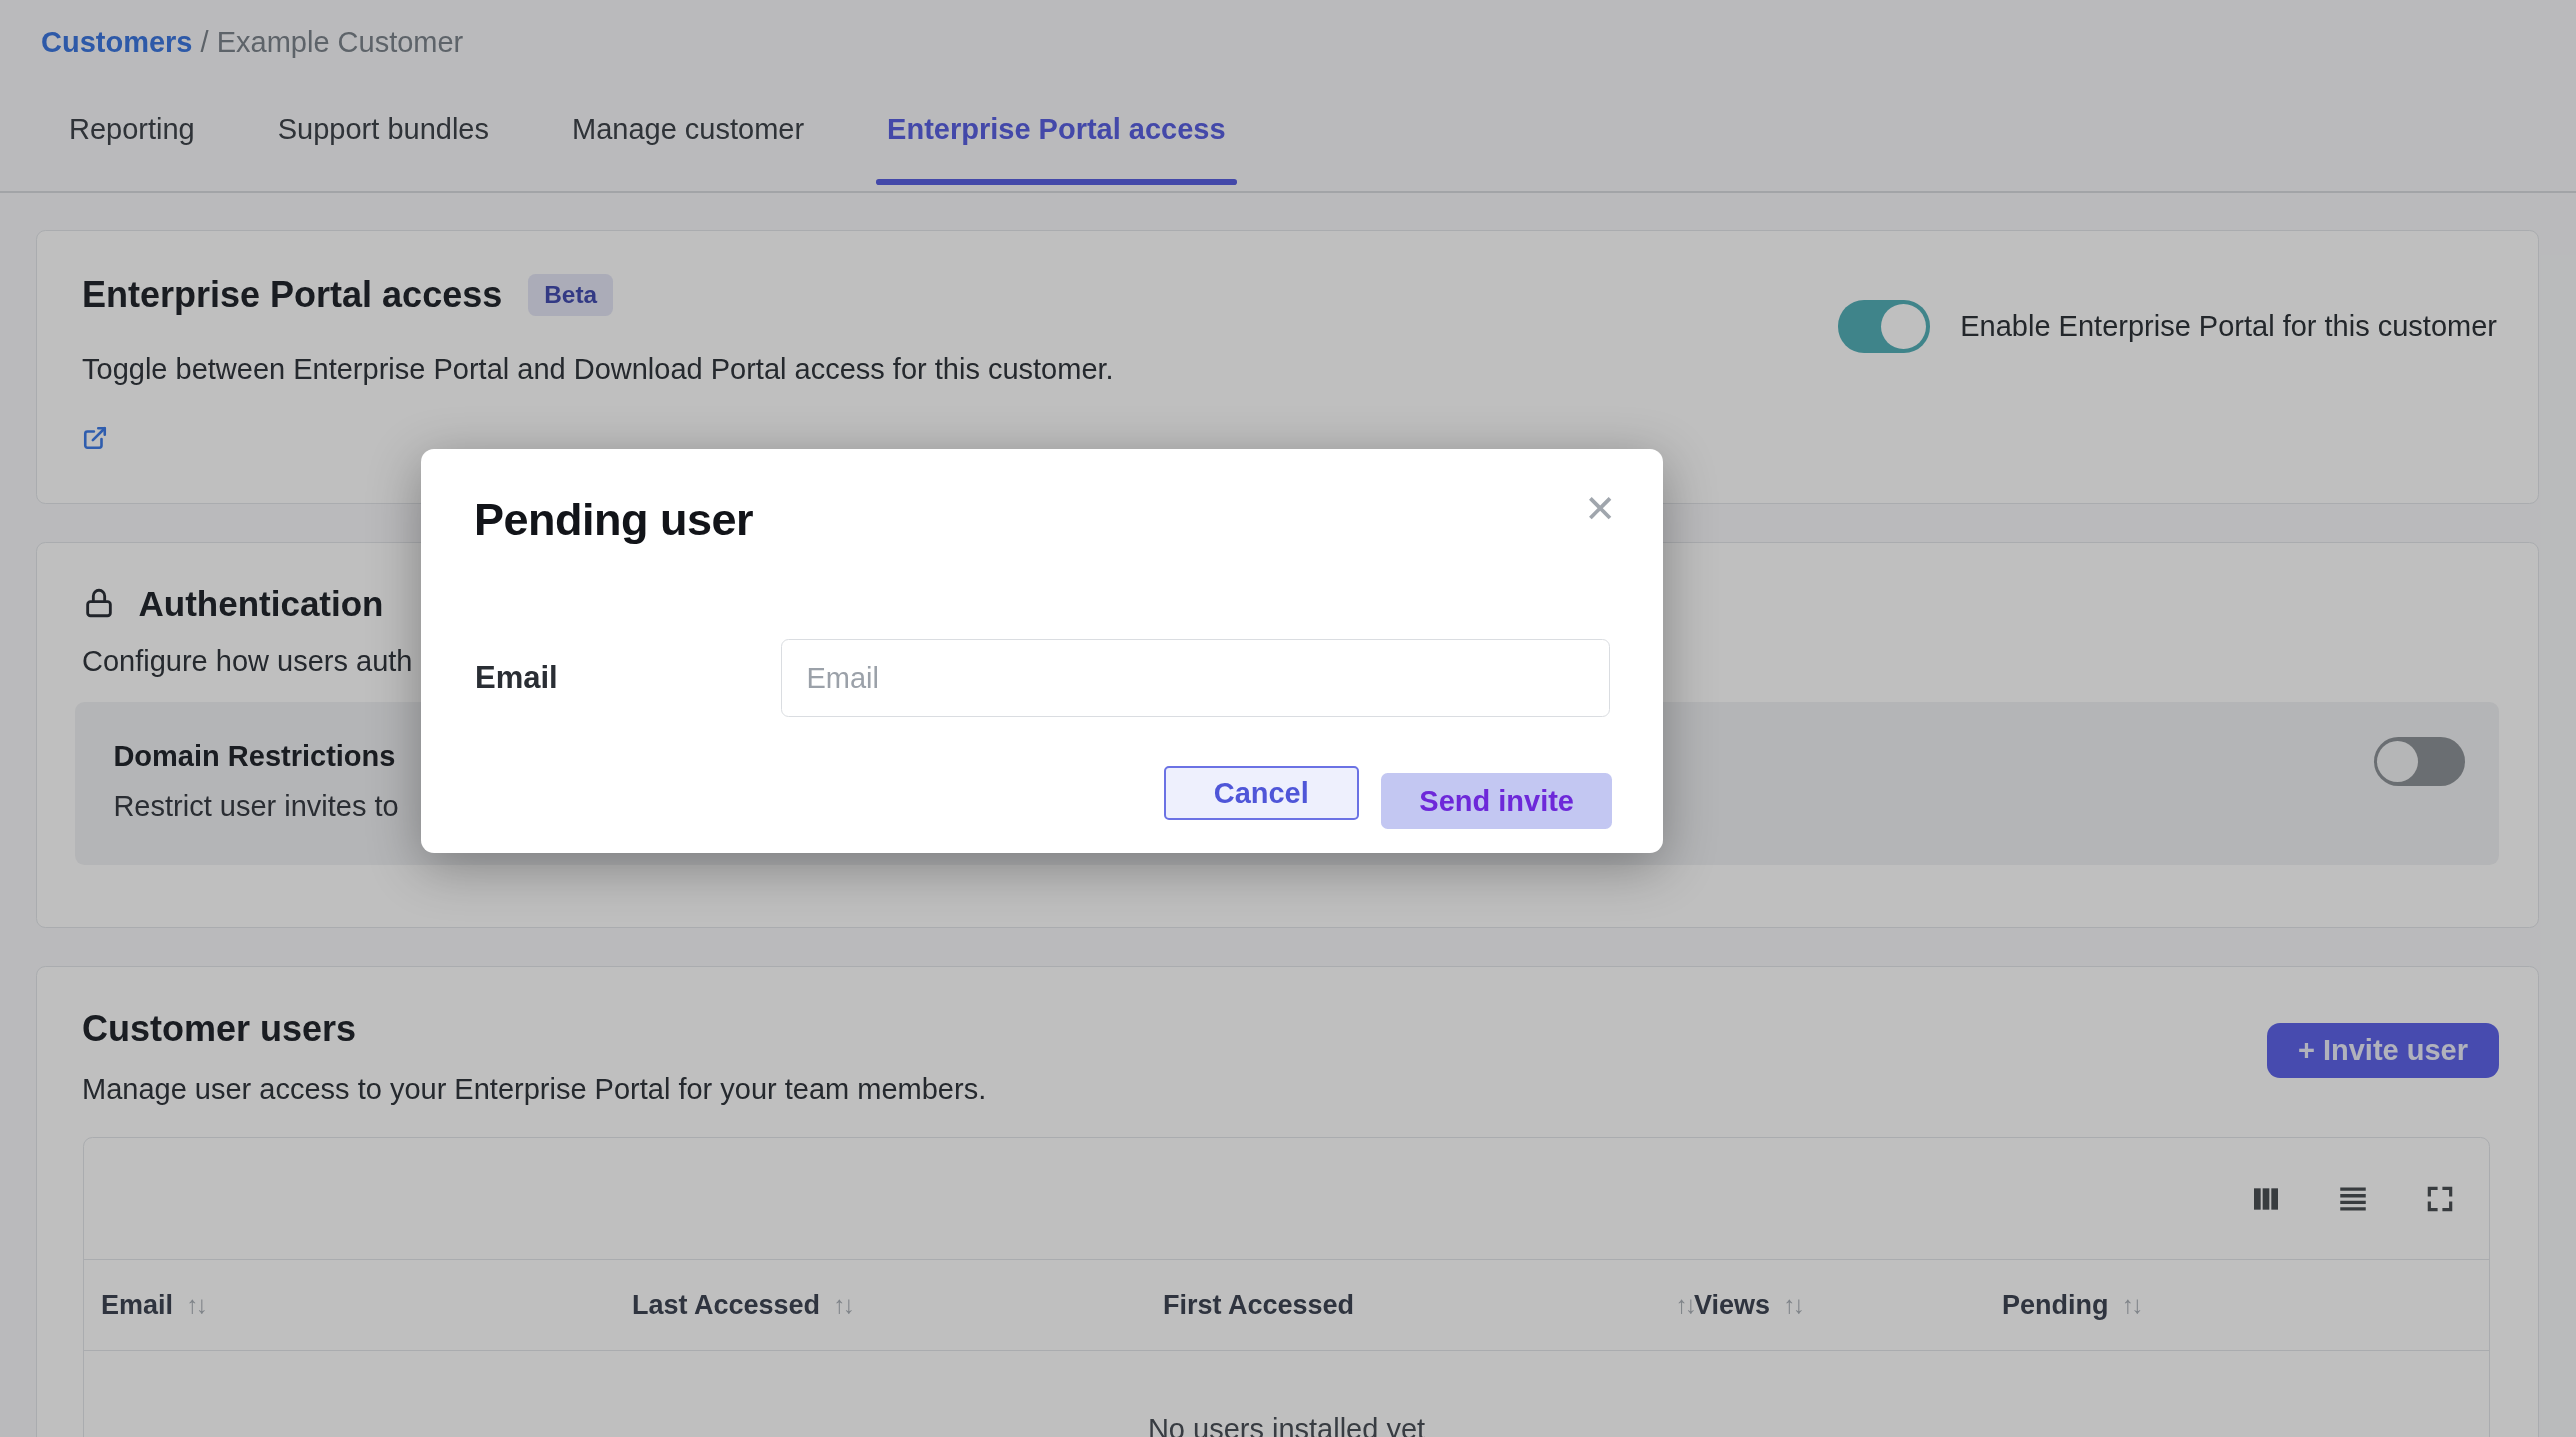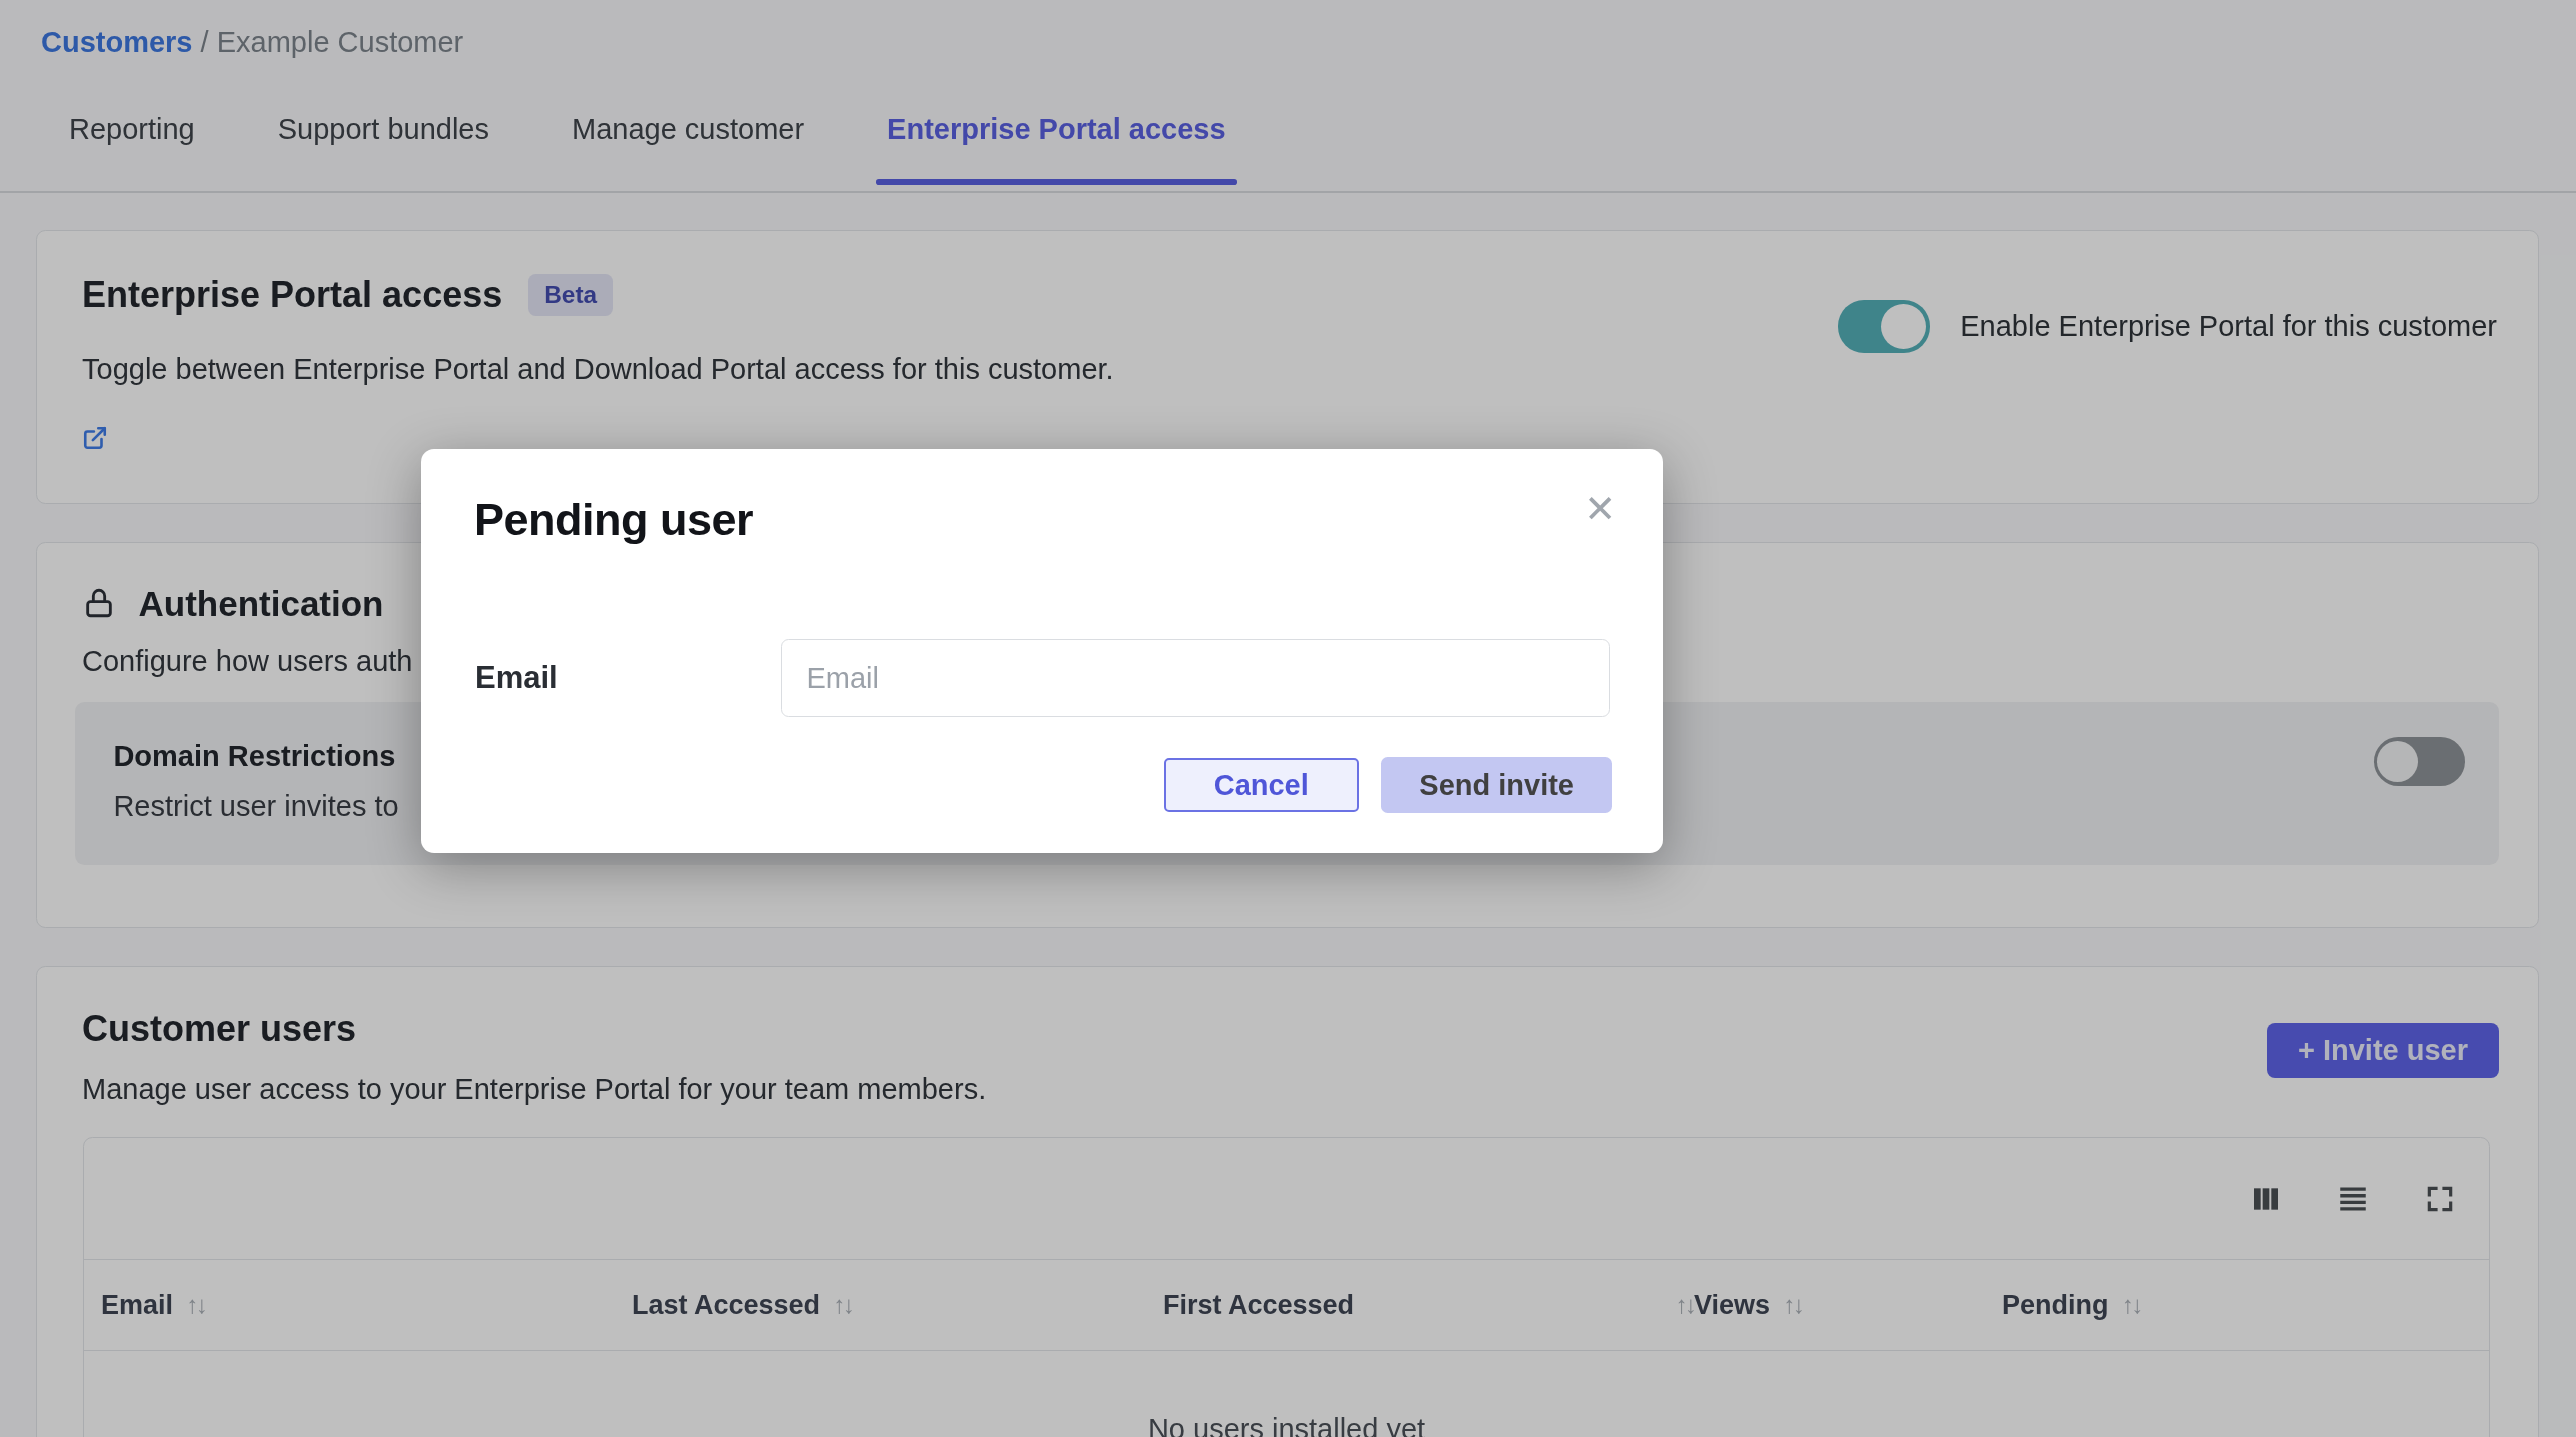--- a/index.html
+++ b/index.html
@@ -41,21 +41,21 @@
   .toggle.off { background:#8e9398; width:91px; height:49px; border-radius:24.4px; }
   .toggle.off .knob { position:absolute; left:3.8px; top:3.8px; width:41px; height:41px; border-radius:50%; background:#f2f3f4; }
 
   .auth-title-row { display:flex; align-items:center; gap:22.5px; }
   .auth-title { font-size:35px; font-weight:600; color:#23272e; }
   .gray-box { margin-top:24.4px; margin-left:-6.6px; margin-right:-5.6px; background:#f1f2f4; border-radius:9.4px; height:163px; padding:38px 38px 0; position:relative; }
   .gray-box-title { font-size:29px; font-weight:600; color:#23272e; }
   .gray-box-desc { margin-top:17px; font-size:29px; color:#383d44; }
   .gray-box .toggle { position:absolute; top:35px; right:34px; }
 
-  .invite-btn { position:absolute; top:56px; right:39px; height:55px; padding:0 31px; background:#5f65ea; color:#eceefb; font-size:29px; font-weight:600; border:none; border-radius:8px; display:flex; align-items:center; cursor:pointer; font-family:"Liberation Sans", sans-serif; }
+  .invite-btn { position:absolute; top:56px; right:39px; height:55px; padding:0 31px; background:#5f65ea; color:#eceefb; font-size:29px; font-weight:600; border:none; border-radius:13px; display:flex; align-items:center; cursor:pointer; font-family:"Liberation Sans", sans-serif; }
 
   .table-box { position:absolute; left:46px; right:48px; top:170px; height:357px; background:#fff; border:1.9px solid #e3e6ea; border-radius:9.4px; overflow:hidden; }
   .table-toolbar { height:121px; display:flex; align-items:center; justify-content:flex-end; gap:53px; padding-right:32px; }
   .tool-icon { width:34px; height:34px; display:flex; align-items:center; justify-content:center; cursor:pointer; }
   .tool-icon svg { display:block; }
 
   .thead { height:92px; border-top:1.9px solid #e3e6ea; border-bottom:1.9px solid #e3e6ea; display:flex; align-items:center; padding:0 17px; }
   .th { display:flex; align-items:center; gap:13px; font-size:27px; font-weight:700; color:#3f4654; }
   .th .sort { font-size:24.4px; color:#aab0b7; letter-spacing:-2.8px; font-weight:400; cursor:pointer; }
   .th-email { flex:0 0 531px; } .th-last { flex:0 0 531px; } .th-first { flex:0 0 531px;justify-content:space-between; }
@@ -69,21 +69,21 @@
   
   .modal { position:absolute; left:421px; top:449px; width:1242px; height:404px; background:#fff; border-radius:13px; box-shadow:0 13px 53px rgba(0,0,0,0.32); z-index:20; padding:45px 53px; }
   .modal-title { font-size:45px; font-weight:800; color:#121419; letter-spacing:-0.5px; }
   .modal-close { position:absolute; top:41px; right:47px; font-size:38px; color:#a0a6ad; cursor:pointer; line-height:1; font-weight:400; }
   .modal-form { position:absolute; left:54px; right:53px; top:190px; display:flex; align-items:center; }
   .modal-label { flex:0 0 306px; font-size:31px; font-weight:600; color:#2a2e34; }
   .modal-input { flex:1; height:78px; border:1.9px solid #dadde1; border-radius:7.5px; font-size:29px; padding:0 24.4px; color:#32373e; outline:none; font-family:"Liberation Sans", sans-serif; background:#fff; }
   .modal-input::placeholder { color:#9ba1a9; }
   .modal-actions { position:absolute; right:51px; top:308px; display:flex; align-items:center; gap:22.5px; }
   .btn-cancel { height:54px; padding:0 48px; background:#eef0fd; border:2.8px solid #6b72e4; border-radius:5px; color:#4f56d8; font-size:29px; font-weight:700; cursor:pointer; font-family:"Liberation Sans", sans-serif; }
-  .btn-send { height:56px; padding:0 38px; background:#c3c7f2; border:none; border-radius:6.6px; color:#404040; font-size:29px; font-weight:700; cursor:default; font-family:"Liberation Sans", sans-serif; }
+  .btn-send { height:56px; padding:0 38px; background:#c3c7f2; border:none; border-radius:6.6px; color:#6d28d9; font-size:29px; font-weight:700; cursor:default; font-family:"Liberation Sans", sans-serif;margin-top:16px; }
 </style>
 </head>
 <body>
 
 <div class="page">
 
   <div class="breadcrumb">
     <span class="bc-link">Customers</span>
     <span class="bc-sep">/</span>
     <span class="bc-current">Example Customer</span>

